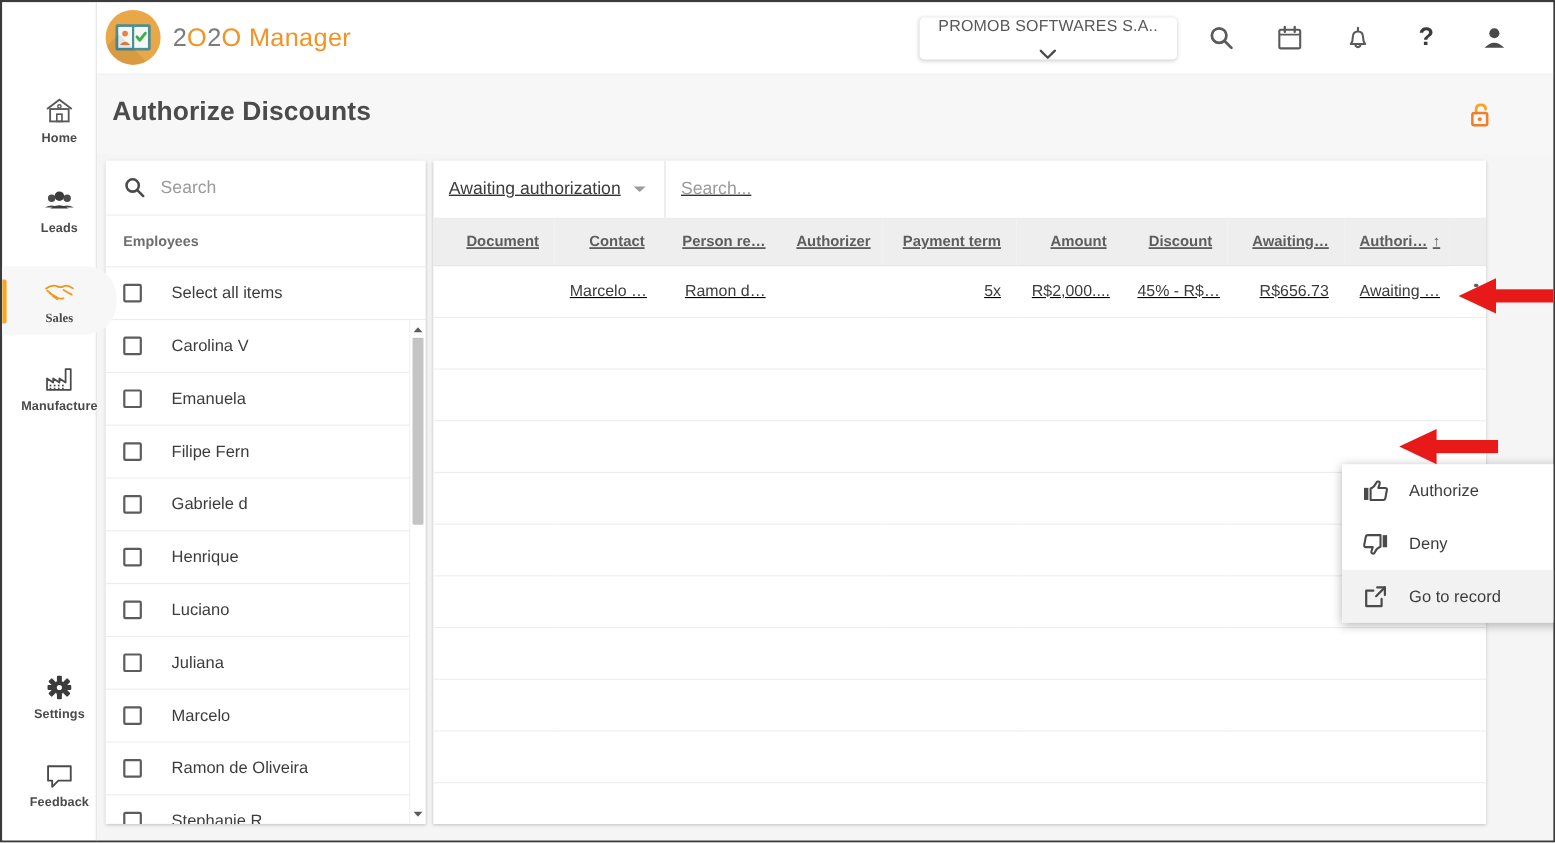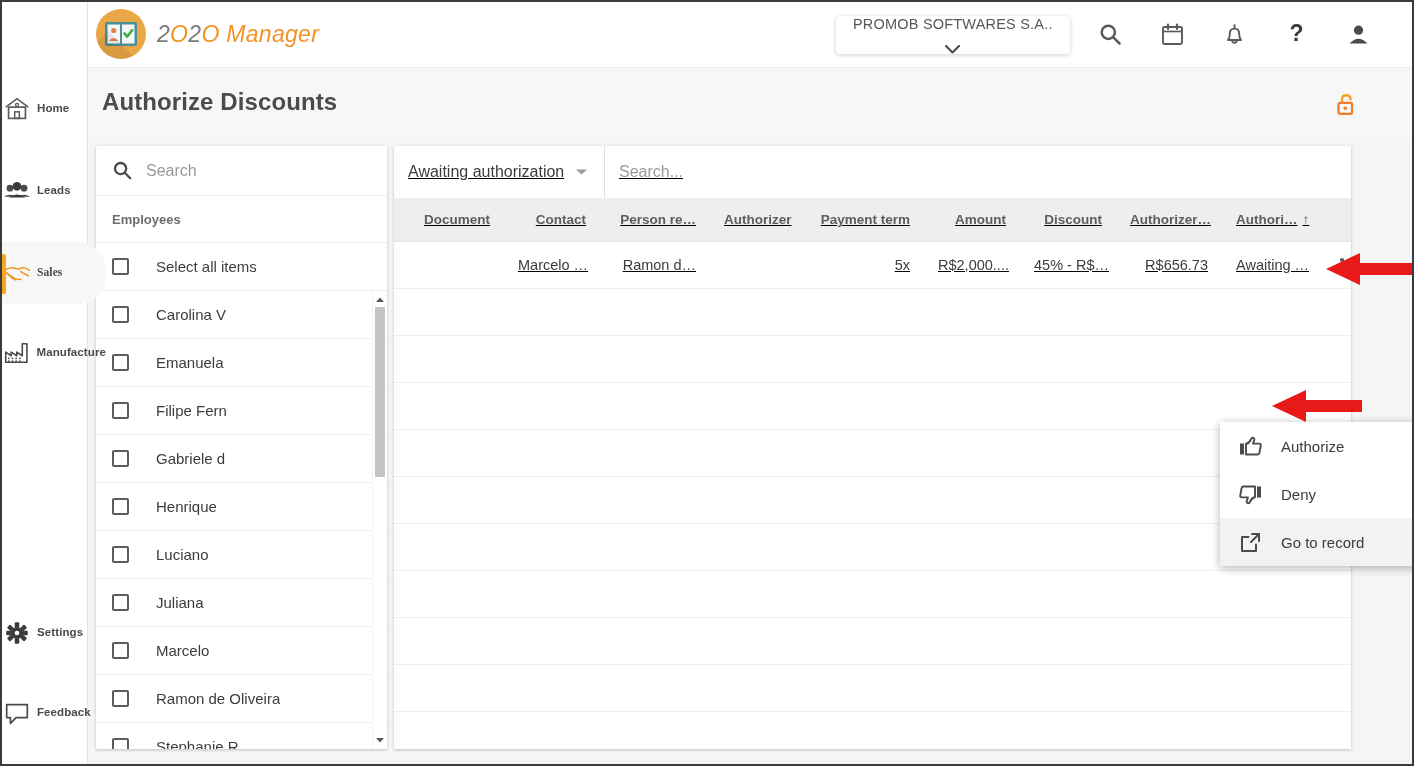--- a/index.html
+++ b/index.html
@@ -20,22 +20,22 @@
   
   #rail {
     position: absolute; left: 0; top: 0;
     width: 86px; height: 762px;
     background: #ffffff;
     border-right: 1px solid #e3e3e3;
     z-index: 5;
   }
   .rail-item {
     position: absolute; left: 0; width: 104px; height: 62px;
-    display: flex; flex-direction: row;
-    align-items: center; 
+    display: flex; flex-direction: column;
+    align-items: center; justify-content: center;
     gap: 5px; cursor: pointer;
   }
   .rail-item .rail-label {
     font-size: 11.5px; font-weight: bold; color: #4a4a4a;
     letter-spacing: .1px; line-height: 1;
   }
   .rail-item.active {
     background: #f7f7f7;
     border-top-right-radius: 28px;
     border-bottom-right-radius: 28px;
@@ -61,21 +61,21 @@
   #brand-mark {
     width: 50px; height: 50px; border-radius: 50%;
     background: #eaa747; position: relative; overflow: hidden;
     display: flex; align-items: center; justify-content: center;
   }
   #brand-mark::after {
     content: ""; position: absolute; left: 12px; top: 22px;
     width: 66px; height: 22px; background: rgba(0,0,0,.07);
     transform: rotate(45deg); transform-origin: left top;
   }
-  #brand-text { font-size: 23px; letter-spacing: .3px; white-space: nowrap; font-style: italic; }
+  #brand-text { font-size: 23px; letter-spacing: .3px; white-space: nowrap; }
   #brand-text .b1 { color: #7c7c7c; }
   #brand-text .b2 { color: #f29324; }
   #brand-text .b3 { color: #7c7c7c; }
   #brand-text .b4 { color: #f29324; }
 
   #company-pill {
     position: absolute; left: 748px; top: 14px;
     height: 38px; padding: 0 17px;
     display: flex; align-items: center; gap: 13px;
     background: #ffffff; border-radius: 4px;
@@ -485,21 +485,21 @@
         </colgroup>
         <thead>
           <tr>
             <th>Document</th>
             <th>Contact</th>
             <th>Person re…</th>
             <th>Authorizer</th>
             <th>Payment term</th>
             <th>Amount</th>
             <th>Discount</th>
-            <th>Authorizer…</th>
+            <th>Awaiting…</th>
             <th><span>Authori…</span><span class="sort-asc">↑</span></th>
             <th></th>
           </tr>
         </thead>
         <tbody>
           <tr>
             <td></td>
             <td>Marcelo …</td>
             <td>Ramon d…</td>
             <td></td>

